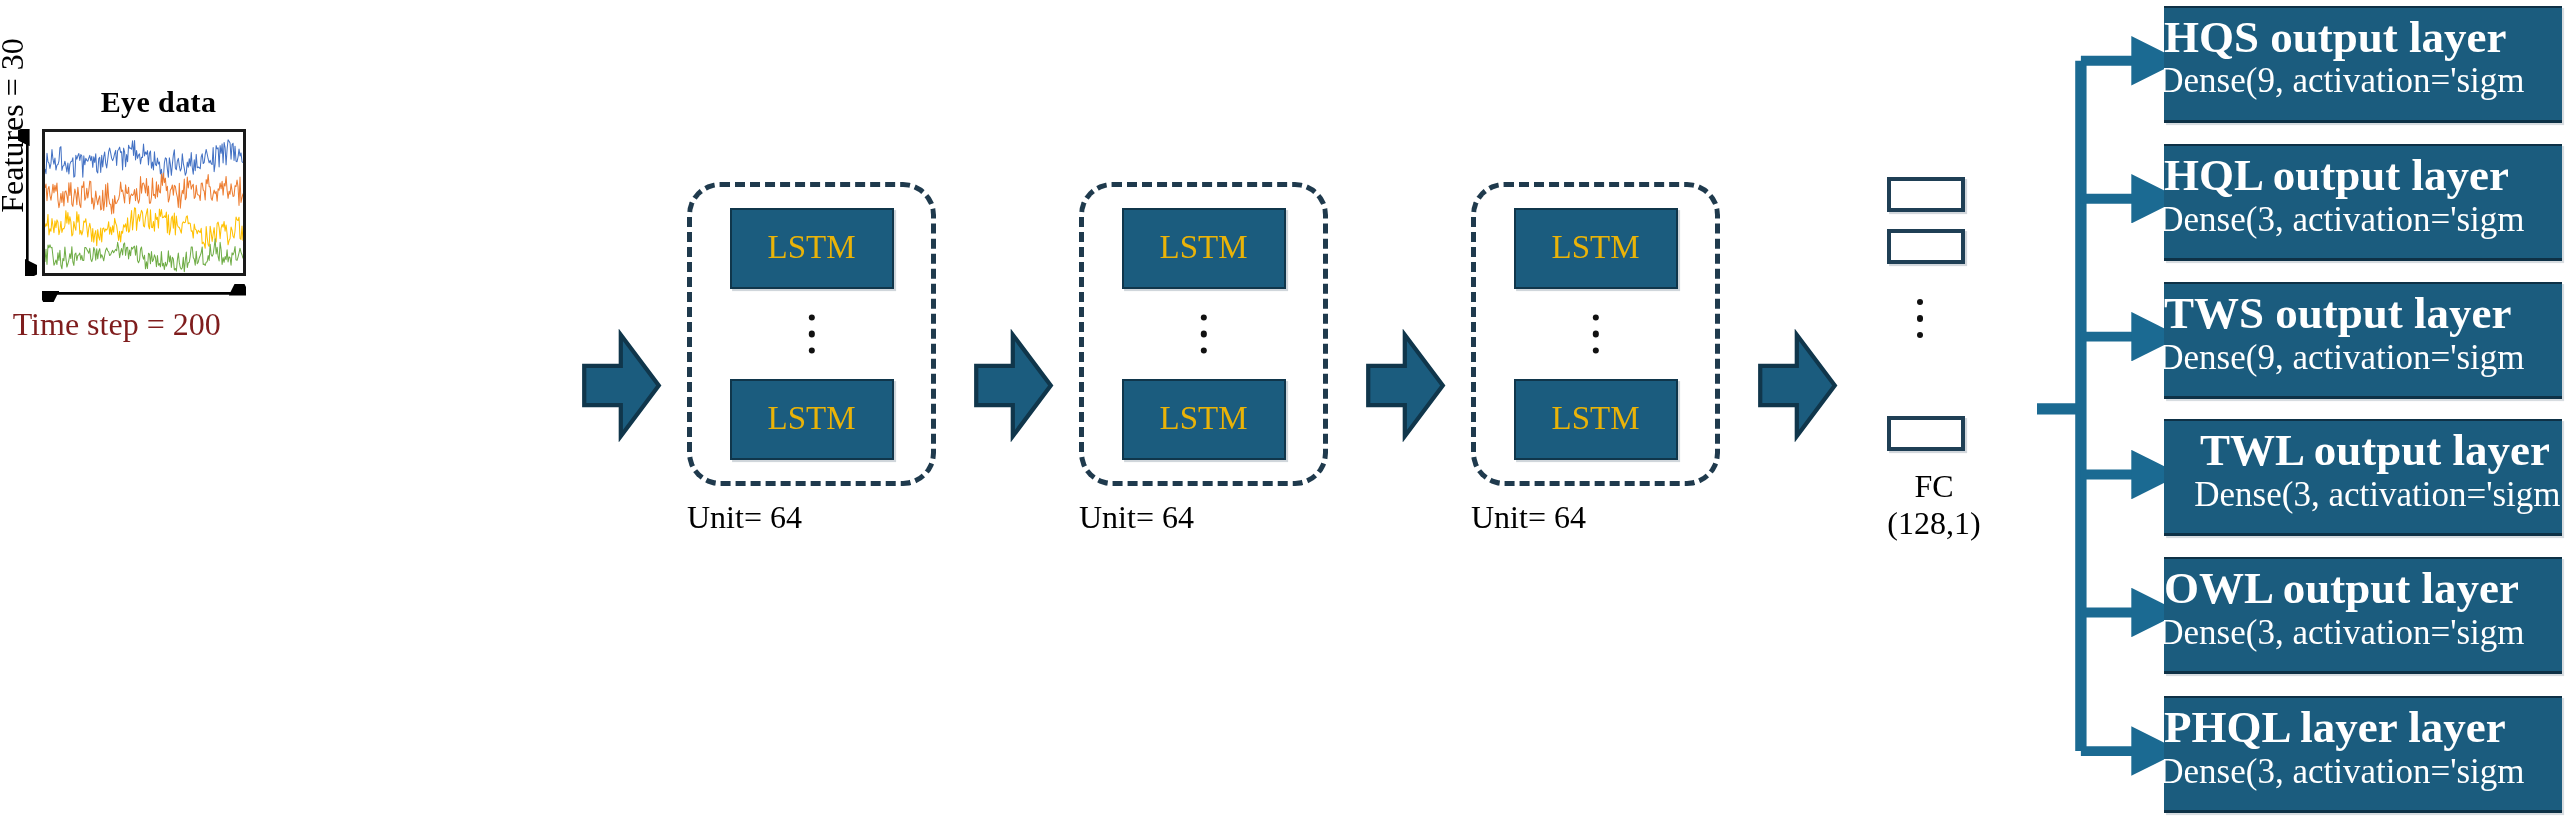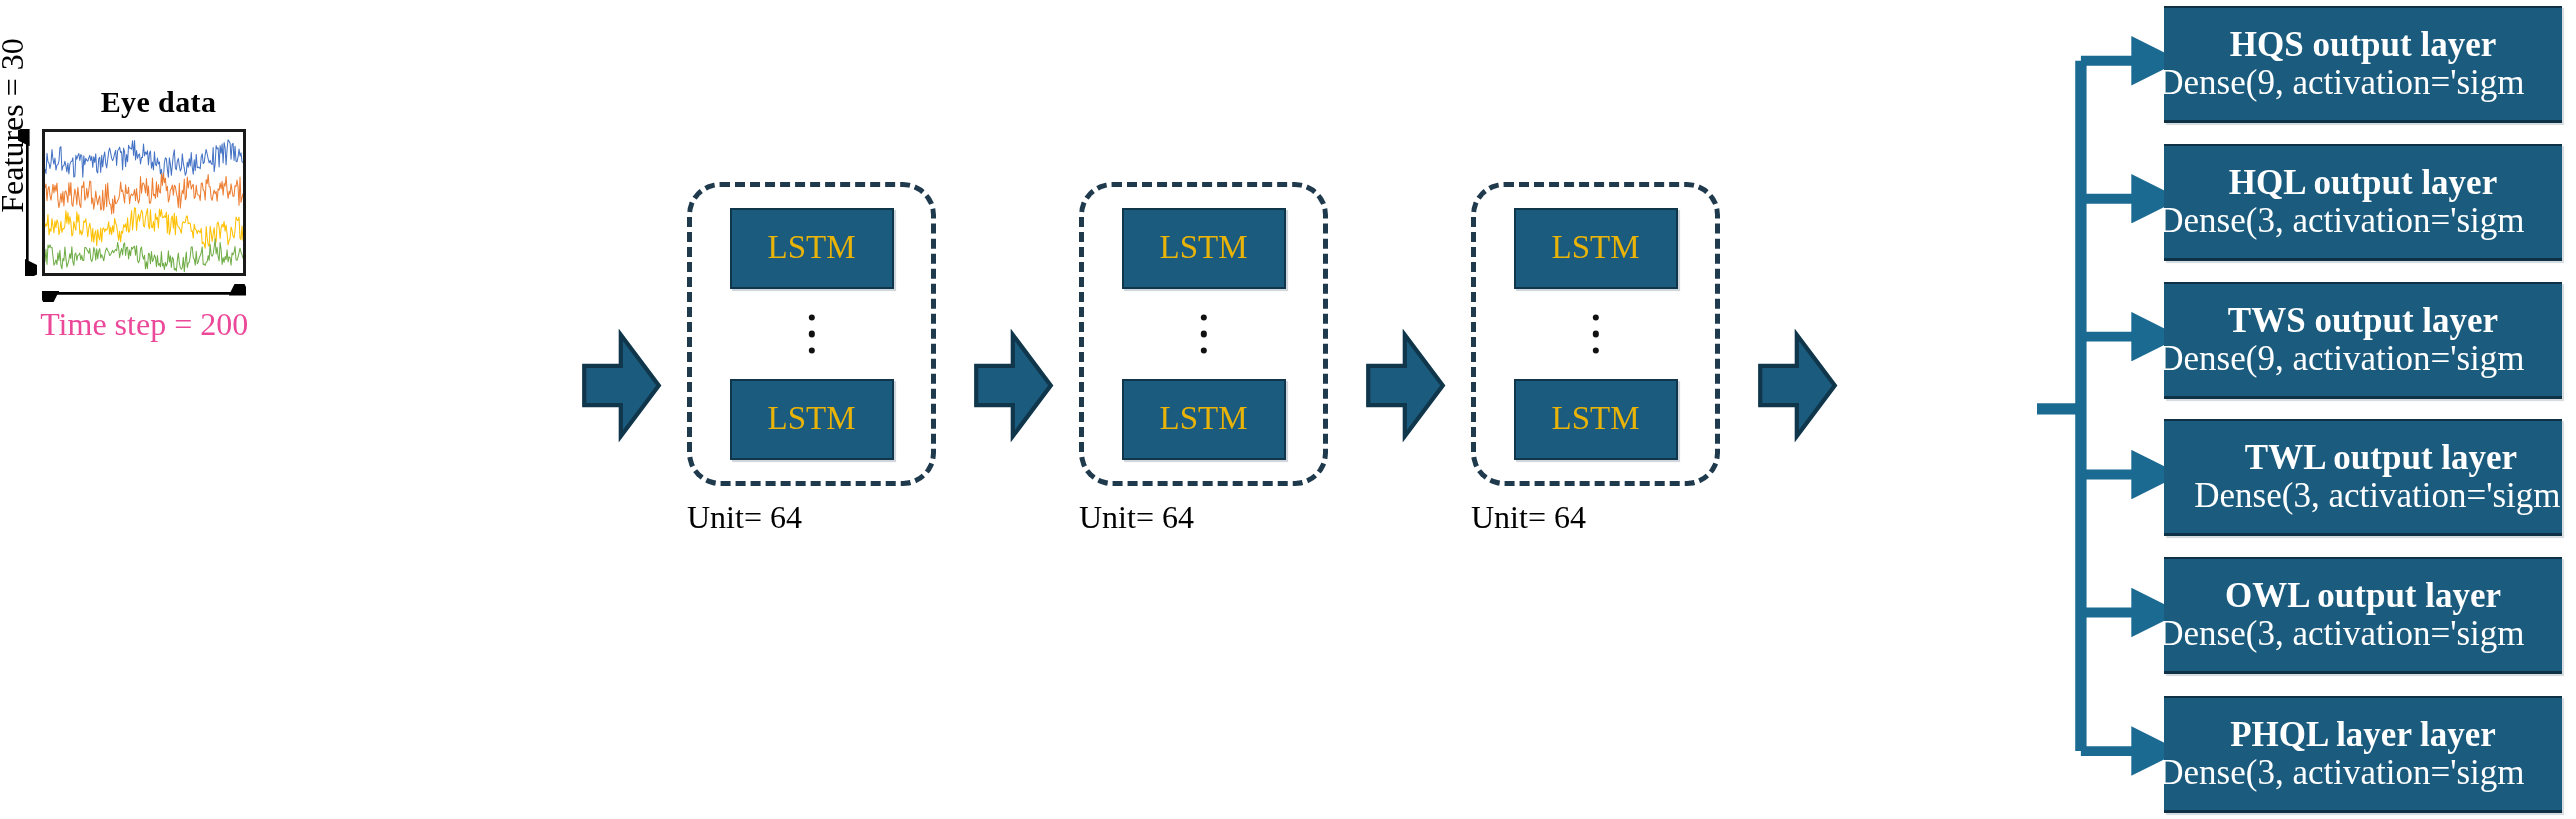--- a/index.html
+++ b/index.html
@@ -77,23 +77,22 @@
     left: 42px;
     top: 199px;
     width: 204px;
     height: 18.4px;
   }
   #timestep-label {
     position: absolute;
     left: 12.7px;
     top: 221px;
     width: 263px;
-    text-align: center;
     font-size: 32px;
-    color: #ec4899;
+    color: #7f1d1d;
     white-space: nowrap;
   }
 
   
   .block-arrow {
     position: absolute;
     width: 83px;
     height: 113px;
   }
   .block-arrow svg { display: block; width: 100%; height: 100%; }
@@ -221,27 +220,25 @@
     background: #1b5c7e;
     border-top: 2.8px solid #0e3146;
     border-bottom: 3.5px solid #0e3146;
     box-sizing: border-box;
     color: #ffffff;
     overflow: hidden;
     box-shadow: 2.1px 2.1px 0 rgba(175,185,194,0.5);
   }
   .out-title {
     display: block;
-    text-align: center;
-    font-size: 35px;
+    font-size: 45px;
     font-weight: bold;
     line-height: 1.02;
     padding-top: 7px;
     white-space: nowrap;
-    margin-top: 12px;
   }
   .out-sub {
     display: block;
     text-align: left;
     font-size: 35px;
     line-height: 1.05;
     padding-top: 2.8px;
     margin-left: -5.7px;
     white-space: nowrap;
   }
@@ -349,20 +346,34 @@
     <div class="lstm-cell bottom">LSTM</div>
   </div>
   <div class="unit-label" style="left:1471px;">Unit= 64</div>
 
   <div class="block-arrow" style="left:1756px; top:329px;">
     <svg viewBox="0 0 118 160">
       <path d="M6 52 L58 52 L58 8 L112 80 L58 152 L58 108 L6 108 Z" fill="#1b5c7e" stroke="#10364b" stroke-width="6" stroke-linejoin="miter"></path>
     </svg>
   </div>
 
+  <div id="fc-col">
+    <div class="fc-box" id="fc-box-1"></div>
+    <div class="fc-box" id="fc-box-2"></div>
+    <div id="fc-dots">
+      <span></span>
+        <span></span>
+        <span></span>
+    </div>
+    <div class="fc-box" id="fc-box-3"></div>
+    <div id="fc-label">
+      <span>FC</span><br>
+      <span>(128,1)</span>
+    </div>
+  </div>
 
   <div id="fanout">
     <svg viewBox="0 0 380 1158" preserveAspectRatio="none">
       <defs>
         <marker id="headArrow" markerWidth="5" markerHeight="5" refX="1.2" refY="2.5" orient="auto" markerUnits="strokeWidth">
           <path d="M0 0 L5 2.5 L0 5 Z" fill="#1b6a92"></path>
         </marker>
       </defs>
 
       <line x1="-12" y1="578" x2="62" y2="578" stroke="#1b6a92" stroke-width="16"></line>

